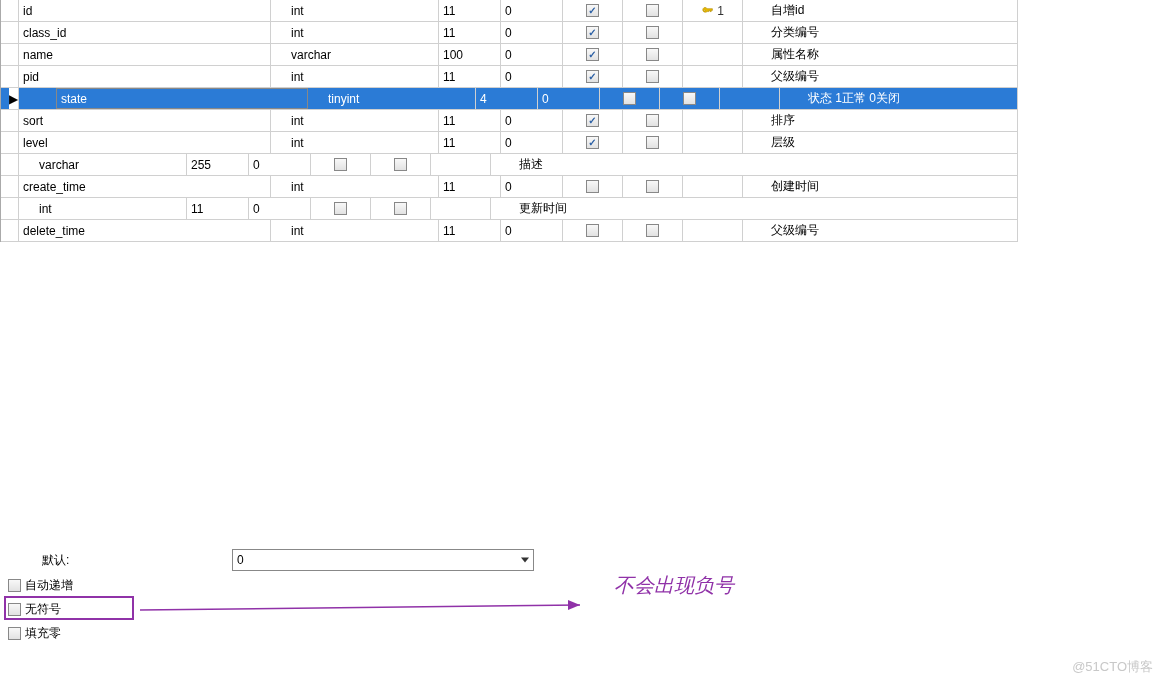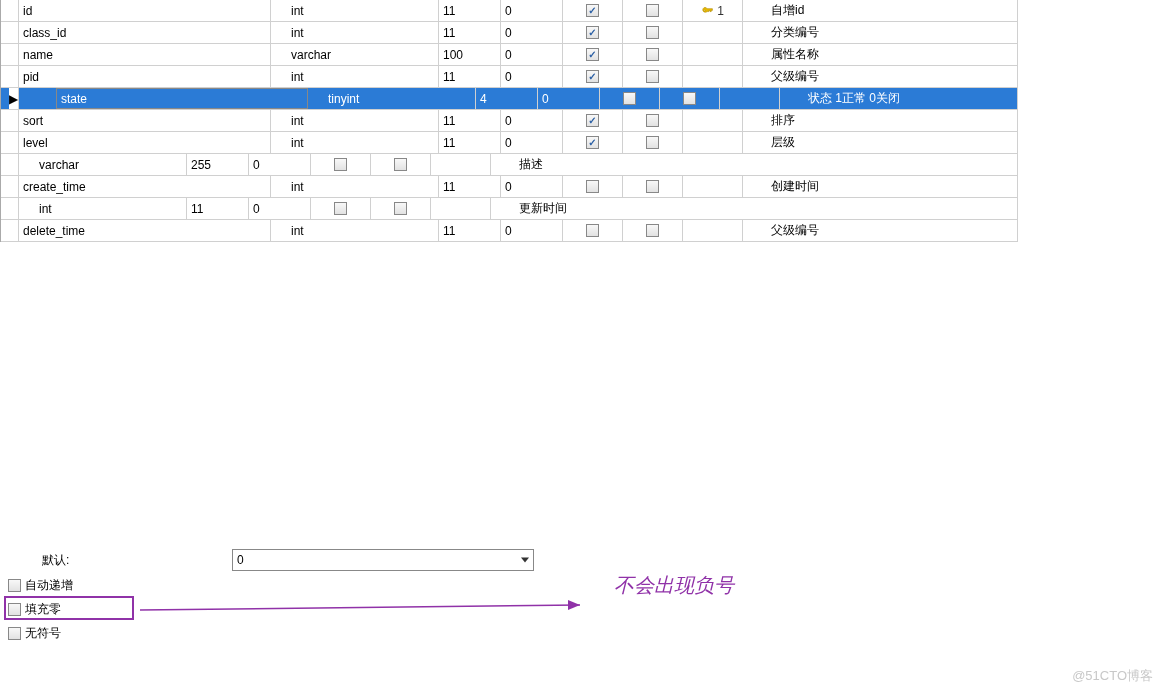--- a/index.html
+++ b/index.html
@@ -159,21 +159,21 @@
       top: 572px;
       left: 614px;
       color: #9032a8;
       font-size: 20px;
       font-style: italic;
       font-family: "KaiTi", "STKaiti", serif;
     }
     .watermark {
       position: absolute;
       right: 8px;
-      bottom: 11px;
+      bottom: 20px;
       color: #c8c8c8;
       font-size: 13px;
     }
   </style>
 </head>
 <body>
 
 <div class="table-area" id="table-area">
     <div class="row">
       <div class="indicator"></div>
@@ -354,25 +354,25 @@
       <span>0</span>
       <span class="combo-arrow"></span>
     </div>
   </div>
   <div class="check-row">
     <span class="small-check"></span>
     <span>自动递增</span>
   </div>
   <div class="check-row">
     <span class="small-check"></span>
-    <span>填充零</span>
+    <span>无符号</span>
   </div>
   <div class="check-row">
     <span class="small-check"></span>
-    <span>无符号</span>
+    <span>填充零</span>
   </div>
 </div>
 
 <div class="highlight-box"></div>
 
 <svg class="arrow-line">
   <line x1="0" y1="12" x2="440" y2="7" stroke="#9032a8" stroke-width="1.5"></line>
   <polygon points="440,7 428,2 428,12" fill="#9032a8"></polygon>
 </svg>
 

